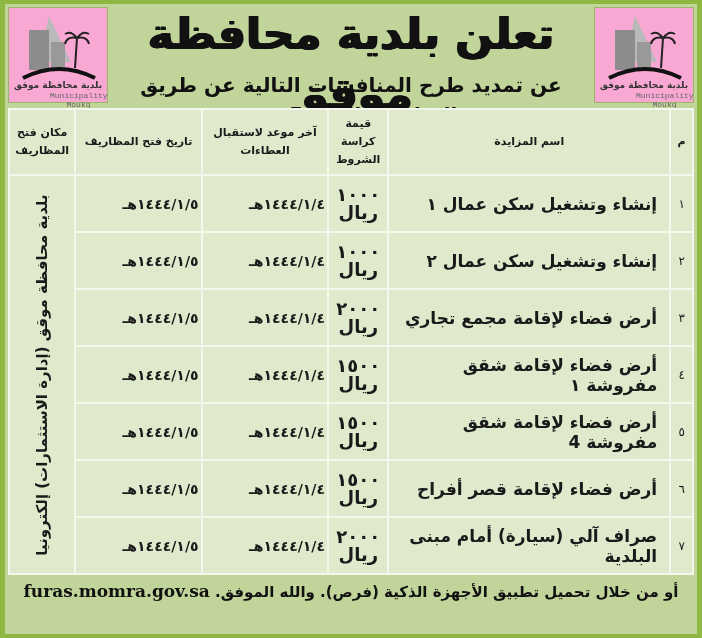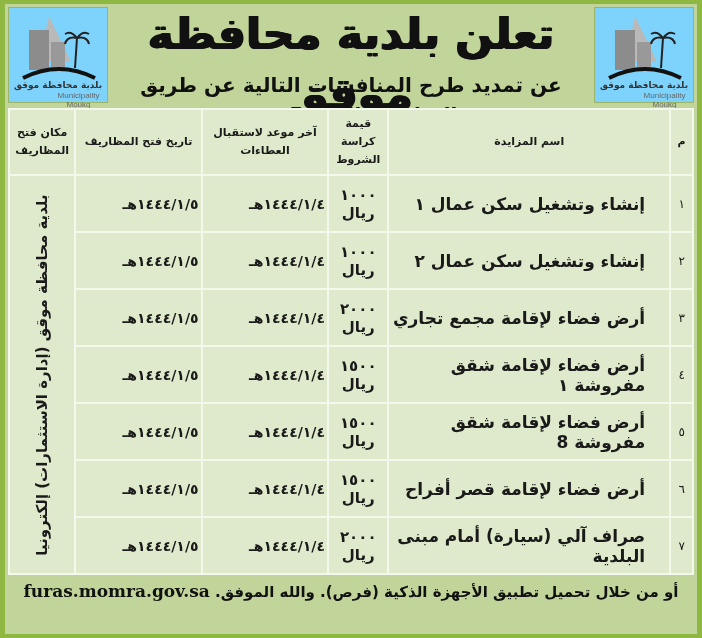--- a/index.html
+++ b/index.html
@@ -1,39 +1,39 @@
 <!DOCTYPE html>
 <html><head>
 <meta charset="utf-8">
 <style>
   * { box-sizing: border-box; margin: 0; padding: 0; }
   body { width: 702px; height: 638px; background: #8fb843; font-family: "DejaVu Sans", sans-serif; overflow: hidden; }
   .ad { position: absolute; left: 0; top: 0; width: 702px; height: 638px; background: #8fb843; }
   .inner { position: absolute; left: 5px; top: 4px; width: 692px; height: 630px; background: #c1d49a; }
-  .logo { position: absolute; top: 3px; width: 100px; height: 96px; background: #7dd3fc; border: 1px solid #9ab46a; }
+  .logo { position: absolute; top: 3px; width: 100px; height: 96px; background: #f9a8d4; border: 1px solid #9ab46a; }
   .logo.left { left: 3px; }
   .logo.right { right: 3px; }
   .logo svg { position: absolute; left: 10px; top: 4px; }
   .logo .ar { position: absolute; left: 0; right: 0; top: 72px; text-align: center; font-size: 9px; color: #333; font-weight: bold; direction: rtl; }
-  .logo .en { position: absolute; left: 16px; right: 0; top: 83px; text-align: center; font-size: 8px; color: #666; font-family: Liberation Sans, sans-serif; margin-left: 25px; }
+  .logo .en { position: absolute; left: 16px; right: 0; top: 83px; text-align: center; font-size: 8px; color: #666; font-family: Liberation Mono, monospace; margin-left: 25px; }
   .title { position: absolute; left: 108px; right: 108px; top: 0px; text-align: center; font-size: 44px; font-weight: bold; color: #111; direction: rtl; line-height: 60px; letter-spacing: 1px; text-shadow: 1px 0 0 #111, -1px 0 0 #111; }
   .subtitle { position: absolute; left: 108px; right: 108px; top: 66px; text-align: center; font-size: 20px; font-weight: bold; color: #111; direction: rtl; line-height: 30px; }
   table { position: absolute; left: 3px; top: 104px; width: 686px; border-collapse: collapse; direction: rtl; background: #dfe9cc; }
   td, th { border: 2px solid #f4f8ec; text-align: center; vertical-align: middle; color: #1a1a1a; }
   th { height: 66px; font-size: 11px; font-weight: bold; line-height: 18px; }
   th.m { width: 22px; }
   th.name { width: 272px; }
   th.val { width: 58px; border-radius: 16px; }
   th.dl { width: 112px; }
   th.od { width: 110px; }
   th.loc { width: 64px; }
   td { height: 57px; }
   td.num { font-size: 12px; }
-  td.nm { font-size: 17px; font-weight: bold; text-align: right; padding-right: 24px; }
-  td.vl { font-size: 15px; font-weight: bold; line-height: 18px; }
+  td.nm { font-size: 17px; font-weight: bold; text-align: right; padding-right: 12px; }
+  td.vl { font-size: 18px; font-weight: bold; line-height: 18px; }
   td.dt { font-size: 14px; font-weight: bold; direction: rtl; padding-left: 44px; }
   td.locc { position: relative; }
   .vert { position: absolute; left: 50%; top: 50%; transform: translate(-50%, -50%) rotate(-90deg); white-space: nowrap; font-size: 15px; font-weight: bold; direction: rtl; }
   .footer { position: absolute; left: 3px; right: 3px; top: 574px; text-align: center; direction: rtl; font-size: 15px; font-weight: bold; color: #111; line-height: 26px; }
   .footer .url { font-family: "DejaVu Serif", serif; font-size: 17px; }
 </style>
 </head>
 <body>
 
 <div class="ad">
@@ -116,21 +116,21 @@
           <td class="nm">أرض فضاء لإقامة شقق مفروشة ١</td>
           <td class="vl">
               <div>١٥٠٠</div>
               <div>ريال</div>
             </td>
           <td class="dt">١٤٤٤/١/٤هـ</td>
           <td class="dt">١٤٤٤/١/٥هـ</td>
         </tr>
         <tr>
           <td class="num">٥</td>
-          <td class="nm">أرض فضاء لإقامة شقق مفروشة 8</td>
+          <td class="nm">أرض فضاء لإقامة شقق مفروشة 4</td>
           <td class="vl">
               <div>١٥٠٠</div>
               <div>ريال</div>
             </td>
           <td class="dt">١٤٤٤/١/٤هـ</td>
           <td class="dt">١٤٤٤/١/٥هـ</td>
         </tr>
         <tr>
           <td class="num">٦</td>
           <td class="nm">أرض فضاء لإقامة قصر أفراح</td>

